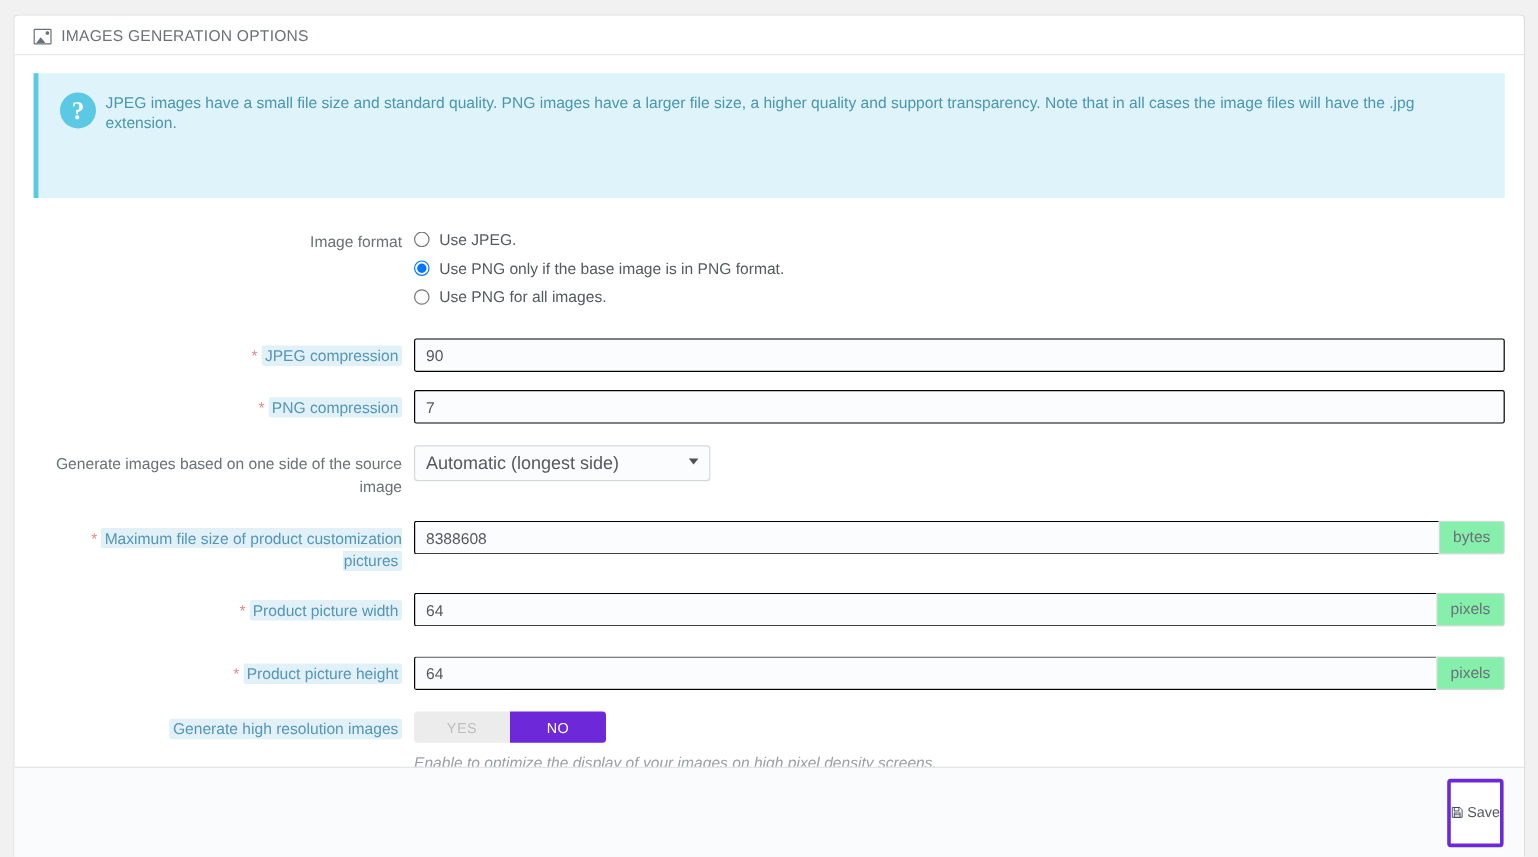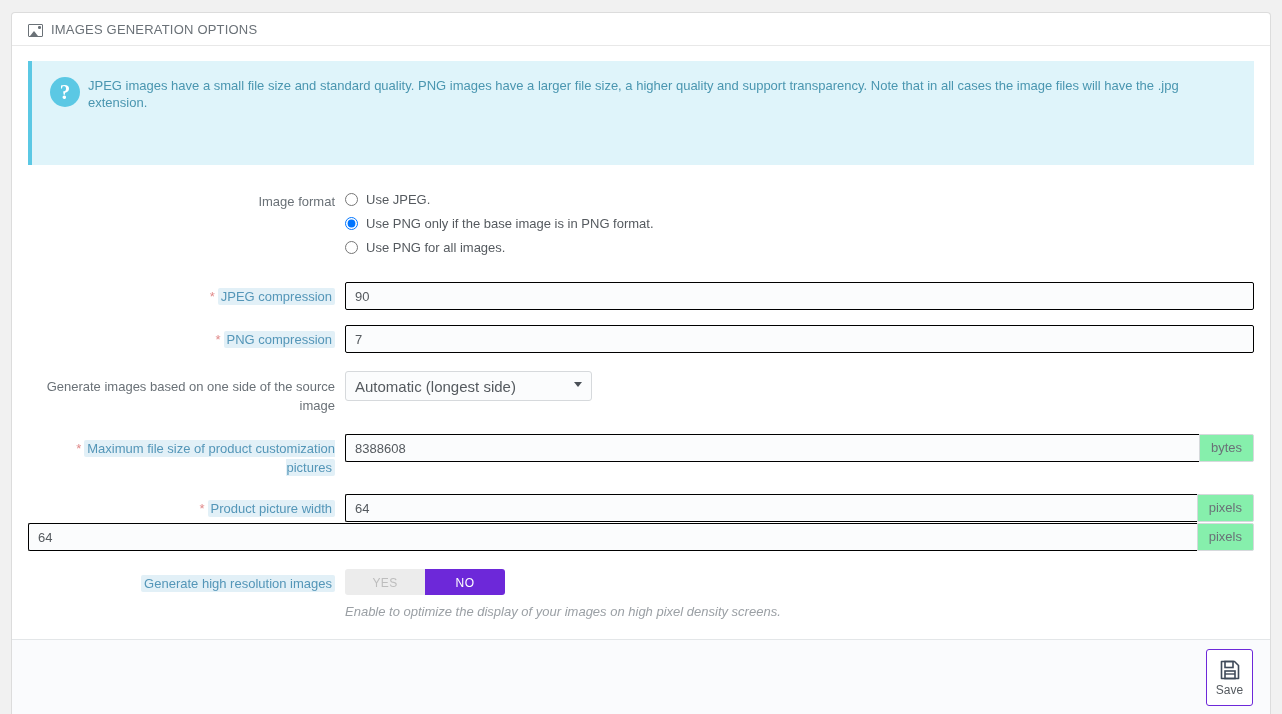--- a/index.html
+++ b/index.html
@@ -247,24 +247,24 @@
     background: #fafbfd;
     border-top: 1px solid #e3e6e8;
     display: flex;
     align-items: center;
     justify-content: flex-end;
     padding-right: 17px;
   }
   .save-btn {
     width: 47px; height: 57px;
     background: #ffffff;
-    border: 1px solid #6d28d9;
+    border: 3px solid #6d28d9;
     border-radius: 3px;
     display: flex;
-    flex-direction: column;
+    flex-direction: row;
     align-items: center;
     justify-content: center;
     gap: 3px;
     cursor: pointer;
   }
   .save-btn svg { display: block; }
   .save-btn .lbl {
     font-size: 12px;
     color: #555a5f;
     line-height: 12px;
@@ -341,33 +341,36 @@
           <span class="req">*</span><span class="lbl-hl">Maximum file size of product customization pictures</span>
         </div>
         <div class="ctl-col">
           <div class="input-group">
             <input class="inp" type="text" value="8388608" style="">
             <span class="addon">bytes</span>
           </div>
         </div>
       </div>
 
-      <div class="form-row" style="margin-bottom:1px;">
+      <div class="form-row" style="margin-bottom:25px;">
         <div class="lbl-col">
           <span class="req">*</span><span class="lbl-hl">Product picture width</span>
         </div>
         <div class="ctl-col">
           <div class="input-group">
             <input class="inp" type="text" value="64" style="">
             <span class="addon">pixels</span>
           </div>
         </div>
       </div>
 
       <div class="form-row" style="margin-bottom:18px;">
+        <div class="lbl-col">
+          <span class="req">*</span><span class="lbl-hl">Product picture height</span>
+        </div>
         <div class="ctl-col">
           <div class="input-group">
             <input class="inp" type="text" value="64" style="">
             <span class="addon">pixels</span>
           </div>
         </div>
       </div>
 
       <div class="form-row">
         <div class="lbl-col">

